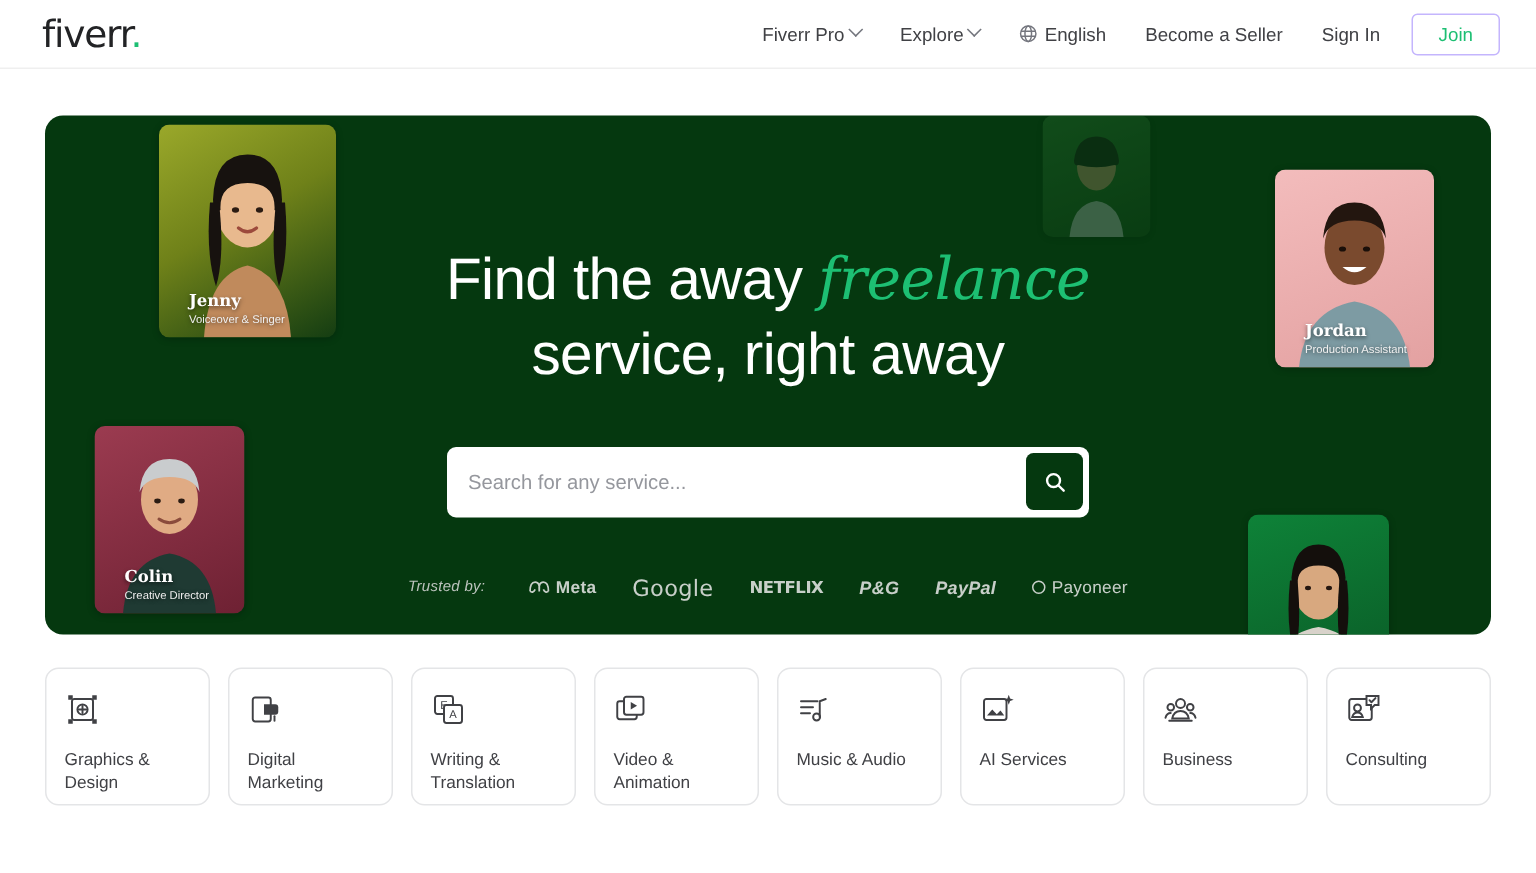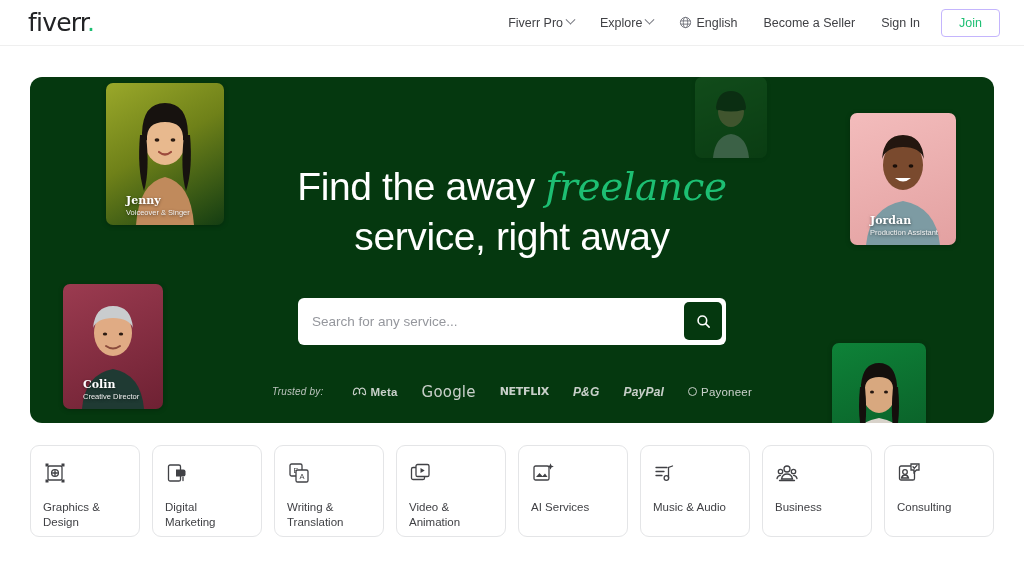--- a/index.html
+++ b/index.html
@@ -438,34 +438,34 @@
       <rect x="2.5" y="6.5" width="13" height="12" rx="1.6"></rect>
       <rect x="7" y="3.5" width="13" height="12" rx="1.6" fill="#ffffff"></rect>
       <path d="M11.5 7l4.2 2.5-4.2 2.5z" fill="#404145" stroke="none"></path>
     </svg>
     <div class="cat-label">Video &amp;
 Animation</div>
   </div>
 
   <div class="cat">
     <svg class="cat-icon" width="24" height="24" viewBox="0 0 24 24" fill="none" stroke="#404145" stroke-width="1.3">
+      <path d="M3 6.5h11M3 10.5h8M3 14.5h6" stroke-linecap="round"></path>
+      <path d="M15.5 17V6.5l4-1.5" stroke-linecap="round"></path>
+      <circle cx="13.4" cy="17" r="2.3"></circle>
+    </svg>
+    <div class="cat-label">Music &amp; Audio</div>
+  </div>
+
+  <div class="cat">
+    <svg class="cat-icon" width="24" height="24" viewBox="0 0 24 24" fill="none" stroke="#404145" stroke-width="1.3">
       <rect x="3" y="5" width="15" height="14" rx="1.6"></rect>
       <path d="M5 16l3.5-4 3 3.2 2.5-2.6 2.5 3.4z" fill="#404145" stroke="none"></path>
       <path d="M19.5 2.2l.9 2.4 2.4.9-2.4.9-.9 2.4-.9-2.4-2.4-.9 2.4-.9z" fill="#404145" stroke="none"></path>
     </svg>
     <div class="cat-label">AI Services</div>
-  </div>
-
-  <div class="cat">
-    <svg class="cat-icon" width="24" height="24" viewBox="0 0 24 24" fill="none" stroke="#404145" stroke-width="1.3">
-      <path d="M3 6.5h11M3 10.5h8M3 14.5h6" stroke-linecap="round"></path>
-      <path d="M15.5 17V6.5l4-1.5" stroke-linecap="round"></path>
-      <circle cx="13.4" cy="17" r="2.3"></circle>
-    </svg>
-    <div class="cat-label">Music &amp; Audio</div>
   </div>
 
   <div class="cat">
     <svg class="cat-icon" width="24" height="24" viewBox="0 0 24 24" fill="none" stroke="#404145" stroke-width="1.3">
       <circle cx="12" cy="8" r="3"></circle>
       <path d="M6.5 18q1-5 5.5-5t5.5 5z"></path>
       <circle cx="5.5" cy="10.5" r="2.2"></circle>
       <circle cx="18.5" cy="10.5" r="2.2"></circle>
       <path d="M2 17.5q.8-3.2 3.5-3.2M22 17.5q-.8-3.2-3.5-3.2" stroke-linecap="round"></path>
       <path d="M4.5 19.5h15" stroke-linecap="round"></path>

